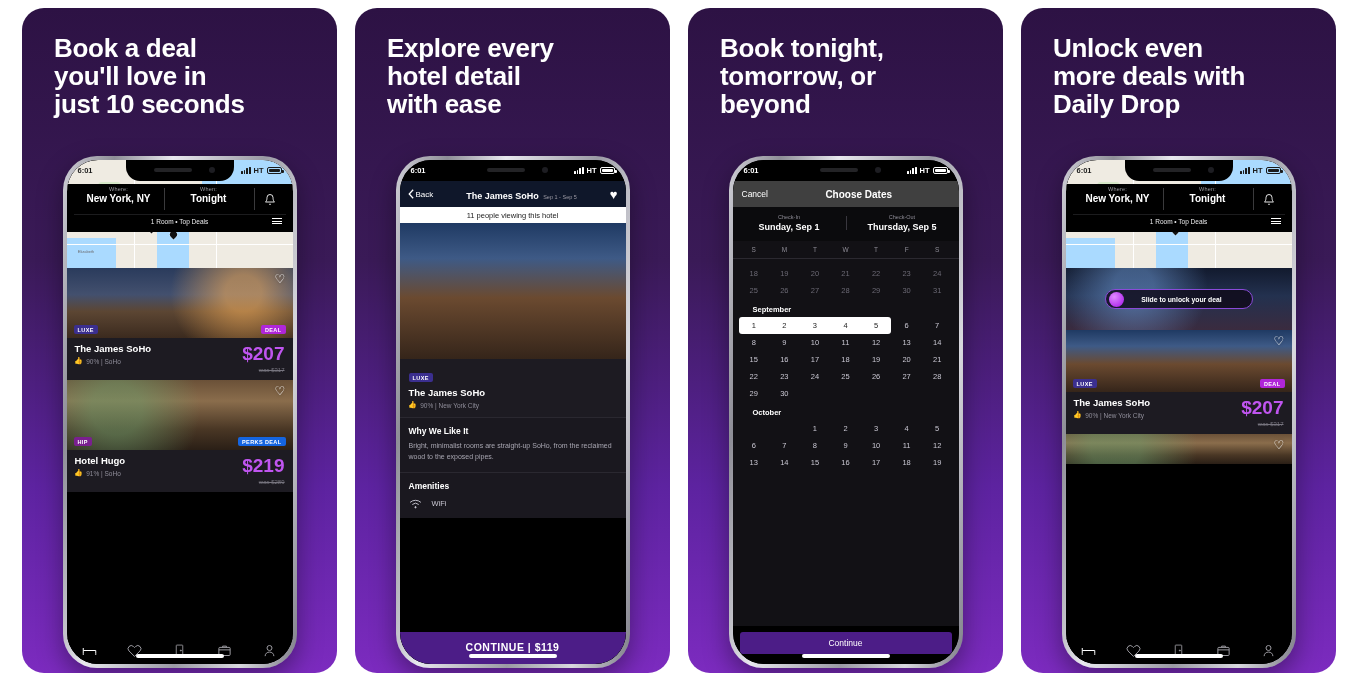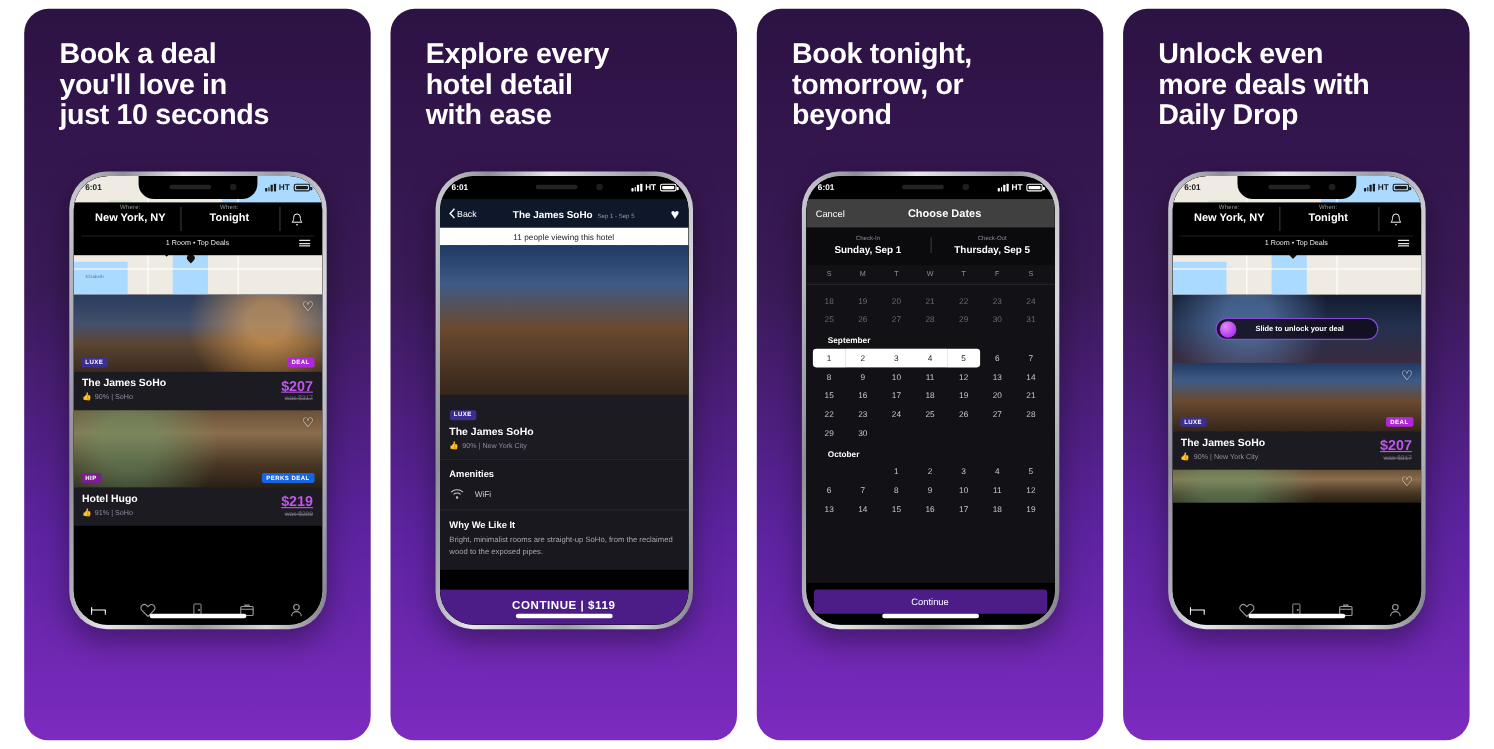--- a/index.html
+++ b/index.html
@@ -33,21 +33,21 @@
     letter-spacing: -0.3px;
     white-space: pre-line;
   }
   
   .phone {
     position: absolute;
     left: 50%;
     transform: translateX(-50%);
     top: 148px;
     width: 234px;
-    height: 416px;
+    height: 512px;
     background: linear-gradient(100deg, #cfcfd6 0%, #8e8e97 16%, #e8e8ee 34%, #9a9aa4 62%, #d8d8de 82%, #7e7e88 100%);
     border-radius: 34px;
     padding: 4px;
     box-shadow: 0 10px 26px rgba(0,0,0,0.38);
   }
   .phone-inner {
     position: relative;
     width: 100%; height: 100%;
     background: #000;
     border-radius: 31px;
@@ -166,21 +166,21 @@
     padding: 1.5px 4px; border-radius:2px;
   }
   .badge.luxe { background:#3b2f8f; }
   .badge.hip  { background:#7a1f8f; }
   .badge.deal { background:#b026d9; }
   .badge.perks { background:#1565e0; }
   .card-body { padding: 5px 8px 7px; display:flex; justify-content:space-between; align-items:flex-start; }
   .card-name { font-size: 9.5px; color:#fff; font-weight:700; }
   .card-meta { font-size: 6.5px; color:#8f8d99; margin-top:3px; display:flex; align-items:center; gap:3px; }
   .thumb-ico { font-size:7px; color:#cfcdd8; }
-  .card-price { font-size: 13px; color:#c055f0; font-weight:700; text-align:center;text-decoration:underline; }
+  .card-price { font-size: 19px; color:#c055f0; font-weight:700; text-align:center; }
   .card-was { font-size: 6px; color:#76747e; text-decoration: line-through; text-align:right; margin-top:2px; }
 
   
   .ph-lobby {
     background:
       radial-gradient(circle at 78% 36%, rgba(255,180,90,.55) 0 10%, transparent 40%),
       linear-gradient(180deg,#2a3b5c 0%,#43506e 38%,#5c4633 62%,#3b2a1e 100%),
       repeating-linear-gradient(90deg, rgba(255,255,255,.10) 0 3px, transparent 3px 16px);
   }
   .ph-restaurant {
@@ -500,34 +500,34 @@
           <div class="hero-info">
             <span class="badge luxe">LUXE</span>
             <div class="card-name" style="margin-top:4px">The James SoHo</div>
             <div class="card-meta">
               <span class="thumb-ico">👍</span>
               <span>90% | New York City</span>
             </div>
           </div>
 
           <div class="section">
+            <div class="section-title">Why We Like It</div>
+            <div class="section-text">Bright, minimalist rooms are straight-up SoHo, from the reclaimed wood to the exposed pipes.</div>
+          </div>
+
+          <div class="section">
             <div class="section-title">Amenities</div>
             <div class="amenity">
               <svg width="13" height="10" viewBox="0 0 24 18" fill="none" stroke="#c9c7d2" stroke-width="1.7">
                 <path d="M2 6a15 15 0 0120 0"></path>
                   <path d="M6 10a9 9 0 0112 0"></path>
                   <circle cx="12" cy="15" r="1.2" fill="#c9c7d2"></circle>
               </svg>
               <span class="amenity-label">WiFi</span>
             </div>
-          </div>
-
-          <div class="section">
-            <div class="section-title">Why We Like It</div>
-            <div class="section-text">Bright, minimalist rooms are straight-up SoHo, from the reclaimed wood to the exposed pipes.</div>
           </div>
 
           <div class="continue-bar">CONTINUE | $119</div>
           <div class="home-indicator"></div>
         </div>
       </div>
     </div>
   </section>
 
   <section class="panel">

